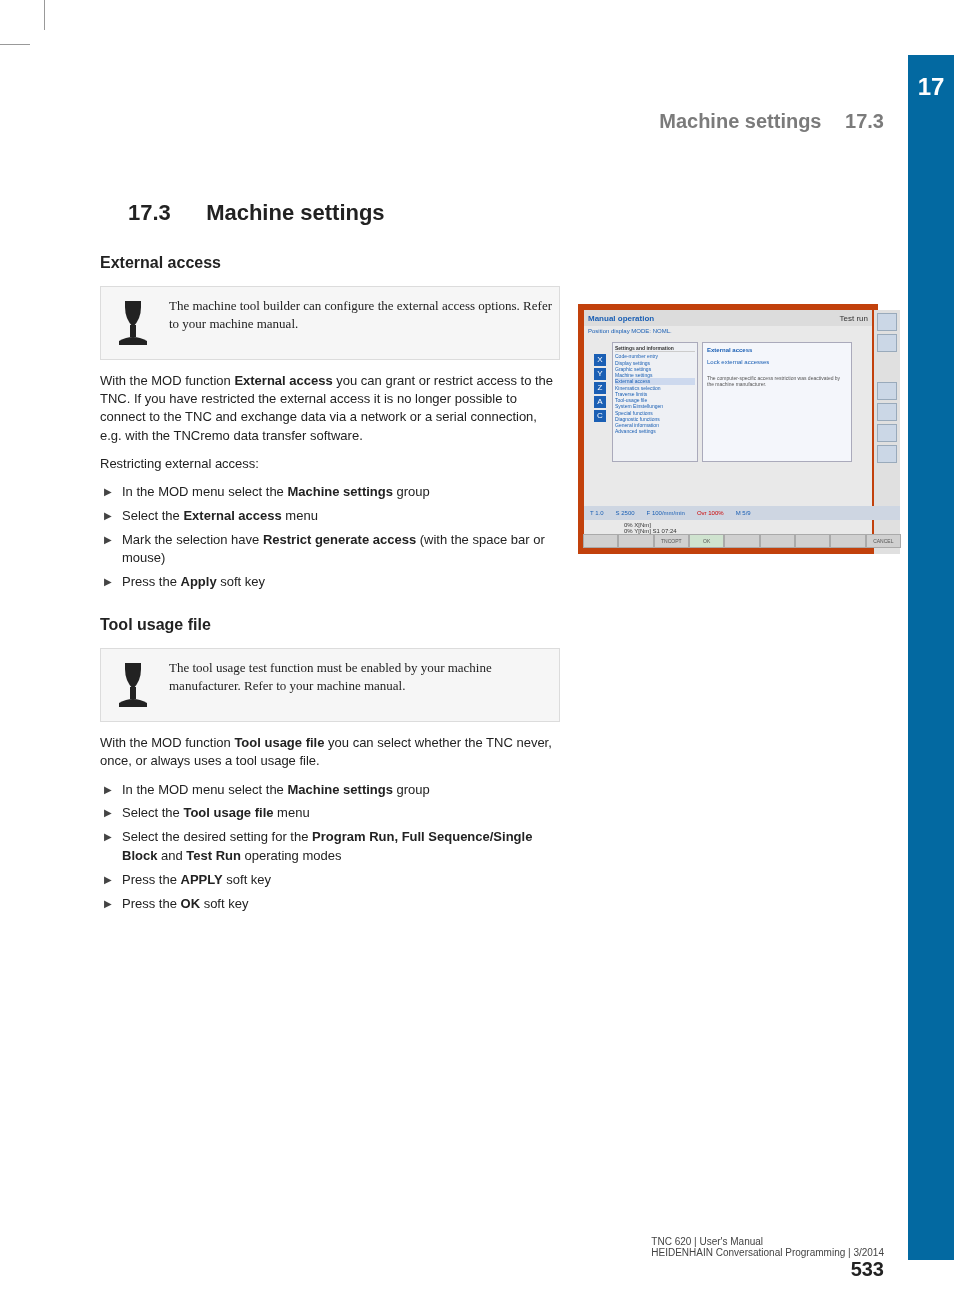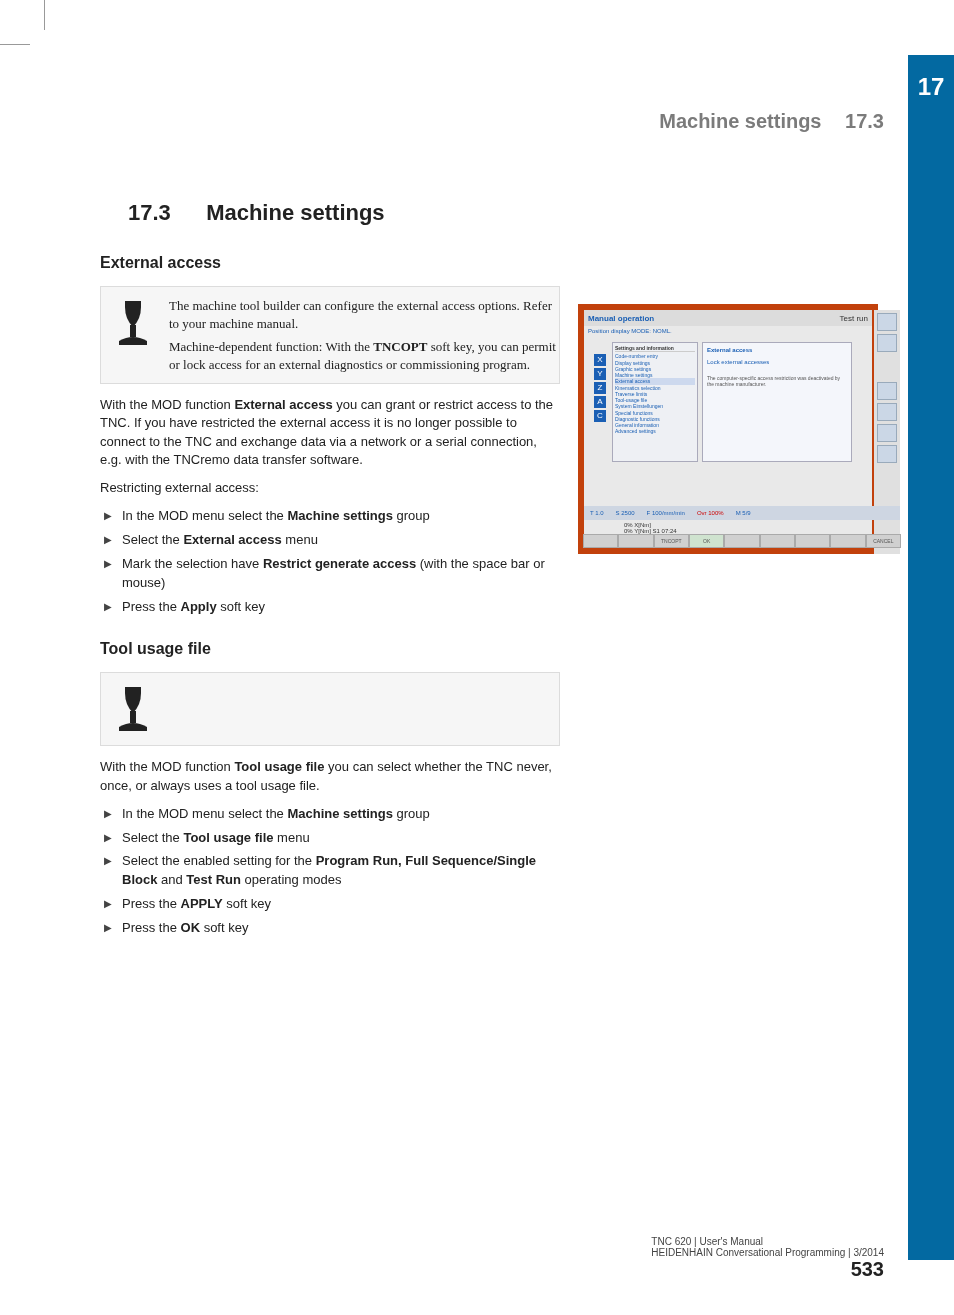--- a/index.html
+++ b/index.html
@@ -152,23 +152,20 @@
   <div class="note-box">
     <div class="note-icon">
       <svg width="40" height="52" viewBox="0 0 40 52">
         <path d="M20 4 L28 4 L28 10 Q28 22 20 30 Q12 22 12 10 L12 4 Z" fill="#222"></path>
         <rect x="17" y="28" width="6" height="12" fill="#222"></rect>
         <path d="M6 44 Q20 36 34 44 L34 48 L6 48 Z" fill="#222"></path>
       </svg>
     </div>
     <div class="note-text">
       <p>The machine tool builder can configure the external access options. Refer to your machine manual.</p>
-      <p>
-        <span>Machine-dependent function: With the </span><b>TNCOPT</b><span> soft key, you can permit or lock access for an external diagnostics or commissioning program.</span>
-      </p>
     </div>
   </div>
 
   <p class="body-block">
     <span>With the MOD function </span><b>External access</b><span> you can grant or restrict access to the TNC. If you have restricted the external access it is no longer possible to connect to the TNC and exchange data via a network or a serial connection, e.g. with the TNCremo data transfer software.</span>
   </p>
   <p class="body-block">Restricting external access:</p>
 
   <ul class="steps">
     <li><span class="tri">▶</span>
@@ -188,35 +185,38 @@
   <h2 class="sub">Tool usage file</h2>
 
   <div class="note-box">
     <div class="note-icon">
       <svg width="40" height="52" viewBox="0 0 40 52">
         <path d="M20 4 L28 4 L28 10 Q28 22 20 30 Q12 22 12 10 L12 4 Z" fill="#222"></path>
         <rect x="17" y="28" width="6" height="12" fill="#222"></rect>
         <path d="M6 44 Q20 36 34 44 L34 48 L6 48 Z" fill="#222"></path>
       </svg>
     </div>
+    <div class="note-text">
+      <p>The tool usage test function must be enabled by your machine manufacturer. Refer to your machine manual.</p>
+    </div>
   </div>
 
   <p class="body-block">
     <span>With the MOD function </span><b>Tool usage file</b><span> you can select whether the TNC never, once, or always uses a tool usage file.</span>
   </p>
 
   <ul class="steps">
     <li><span class="tri">▶</span>
       <span>In the MOD menu select the </span><b>Machine settings</b><span> group</span>
     </li>
     <li><span class="tri">▶</span>
       <span>Select the </span><b>Tool usage file</b><span> menu</span>
     </li>
     <li><span class="tri">▶</span>
-      <span>Select the enabled setting for the </span><b>Program Run, Full Sequence/Single Block</b><span> and </span><b>Test Run</b><span> operating modes</span>
+      <span>Select the desired setting for the </span><b>Program Run, Full Sequence/Single Block</b><span> and </span><b>Test Run</b><span> operating modes</span>
     </li>
     <li><span class="tri">▶</span>
       <span>Press the </span><b>APPLY</b><span> soft key</span>
     </li>
     <li><span class="tri">▶</span>
       <span>Press the </span><b>OK</b><span> soft key</span>
     </li>
   </ul>
 
   <div class="screenshot">

